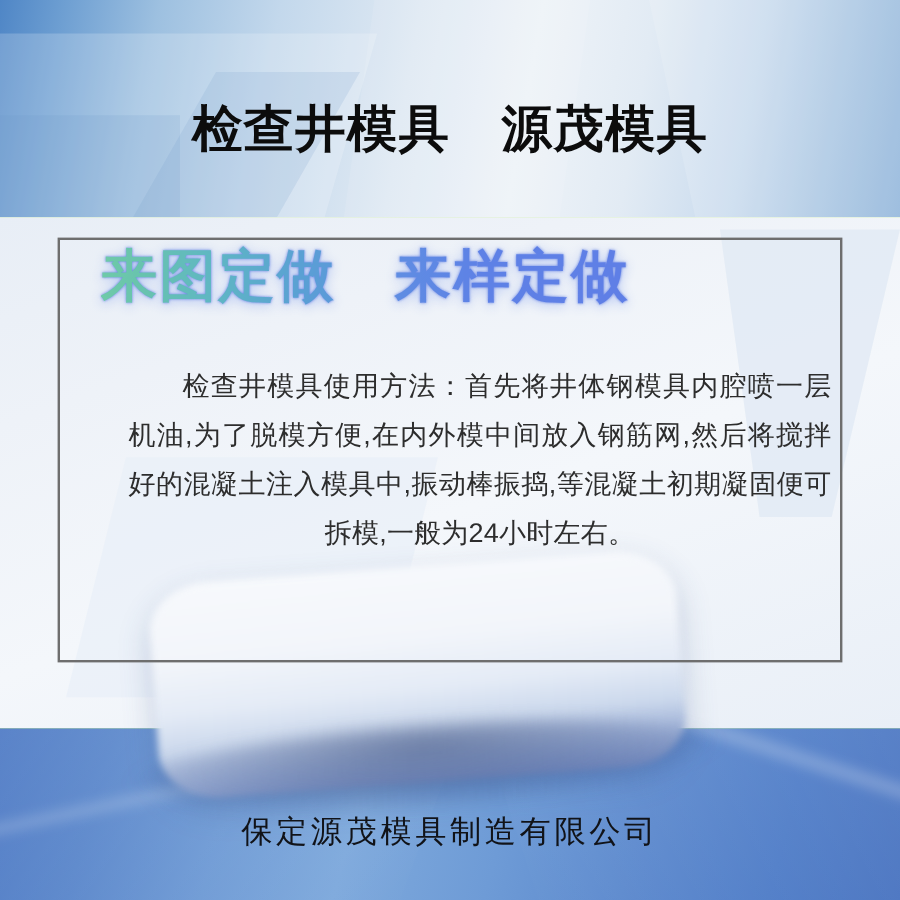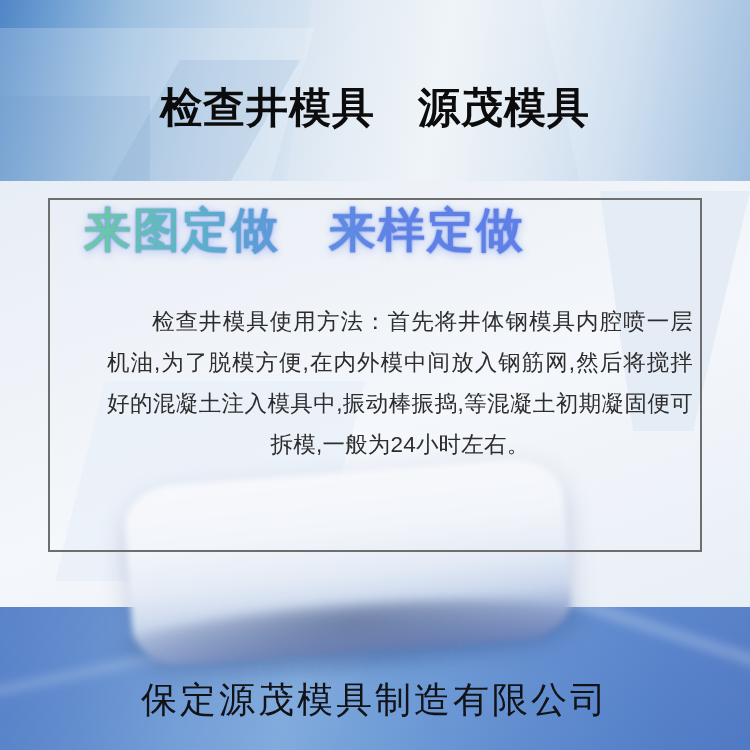--- a/index.html
+++ b/index.html
@@ -244,21 +244,21 @@
     transform: rotate(-12deg);
     filter: blur(5px);
   }
 
   .company {
     position: absolute;
     left: 0; top: 676px;
     width: 750px;
     text-align: center;
     font-family: "Liberation Serif", "DejaVu Serif", serif;
-    font-size: 36px;
+    font-size: 26px;
     letter-spacing: 3px;
     color: #111318;
     z-index: 6;
     white-space: pre;
   }
 </style>
 </head>
 <body>
 
 <div class="poster">

